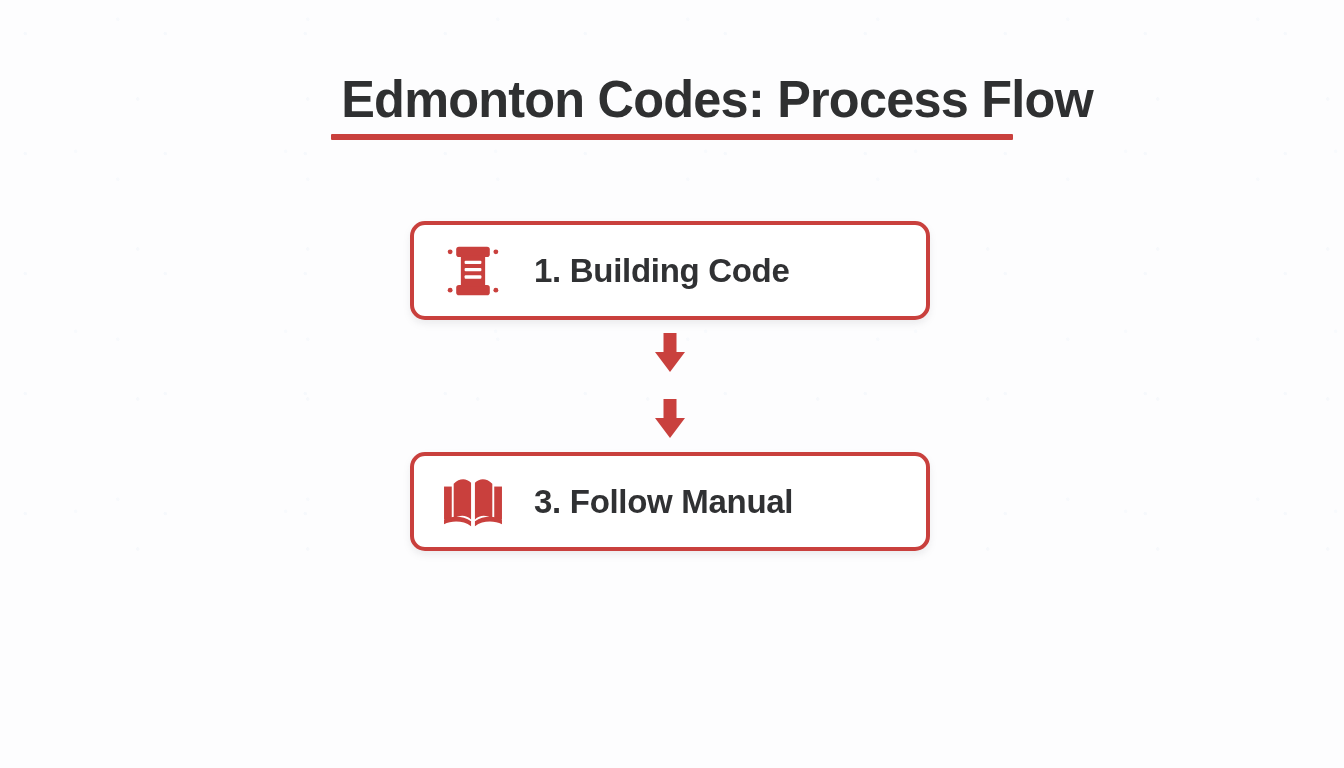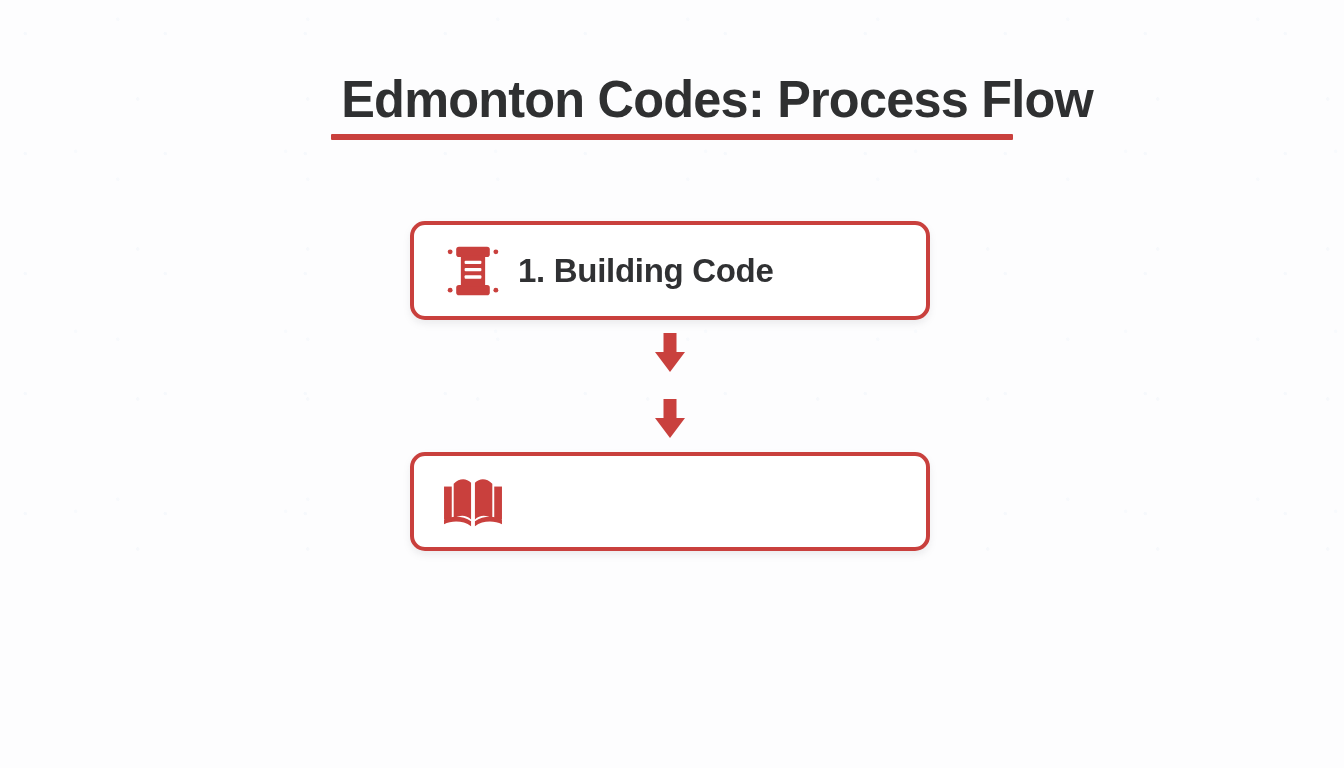--- a/index.html
+++ b/index.html
@@ -70,20 +70,21 @@
     box-sizing: border-box;
     width: 520px;
     height: 99px;
     background: #ffffff;
     border: 4px solid #c9403d;
     border-radius: 15px;
     box-shadow: 0 4px 7px rgba(120,120,130,0.13);
     display: flex;
     align-items: center;
     padding-left: 22px;
+    gap: 16px;
   }
 
   .step-icon {
     flex: 0 0 auto;
     width: 74px;
     height: 66px;
     display: flex;
     align-items: center;
     justify-content: center;
   }
@@ -174,16 +175,17 @@
             <path d="M12 10 C18 4 25 4 30 9 L30 47 C25 42 18 42 12 46 Z"></path>
 
             <path d="M52 10 C46 4 39 4 34 9 L34 47 C39 42 46 42 52 46 Z"></path>
 
             <path d="M2 47 C10 43 22 43 30 49 L30 54 C22 48 10 48 2 52 Z"></path>
 
             <path d="M62 47 C54 43 42 43 34 49 L34 54 C42 48 54 48 62 52 Z"></path>
           </g>
         </svg>
       </span>
+      <span class="step-label">3. Follow Manual</span>
     </div>
 
   </div>
 </div>
 
 </body></html>

